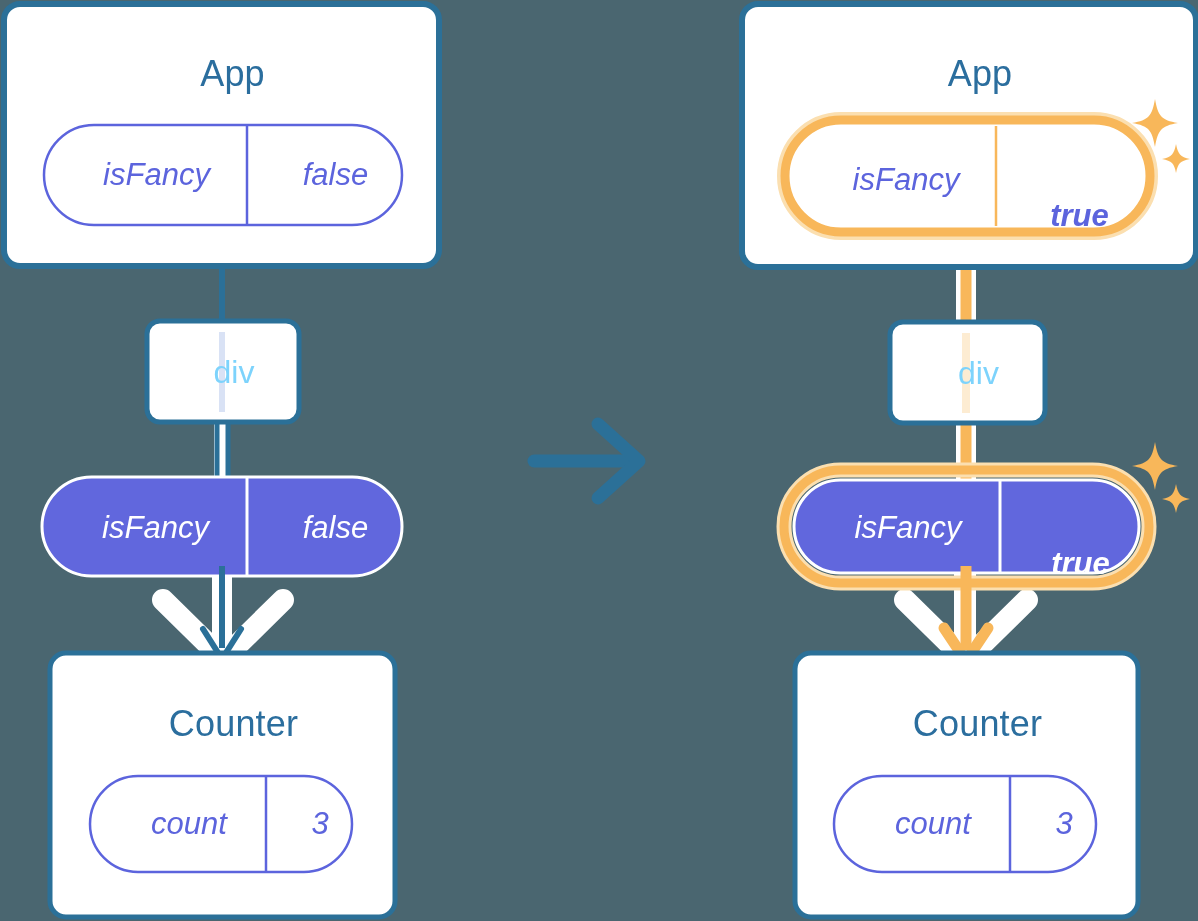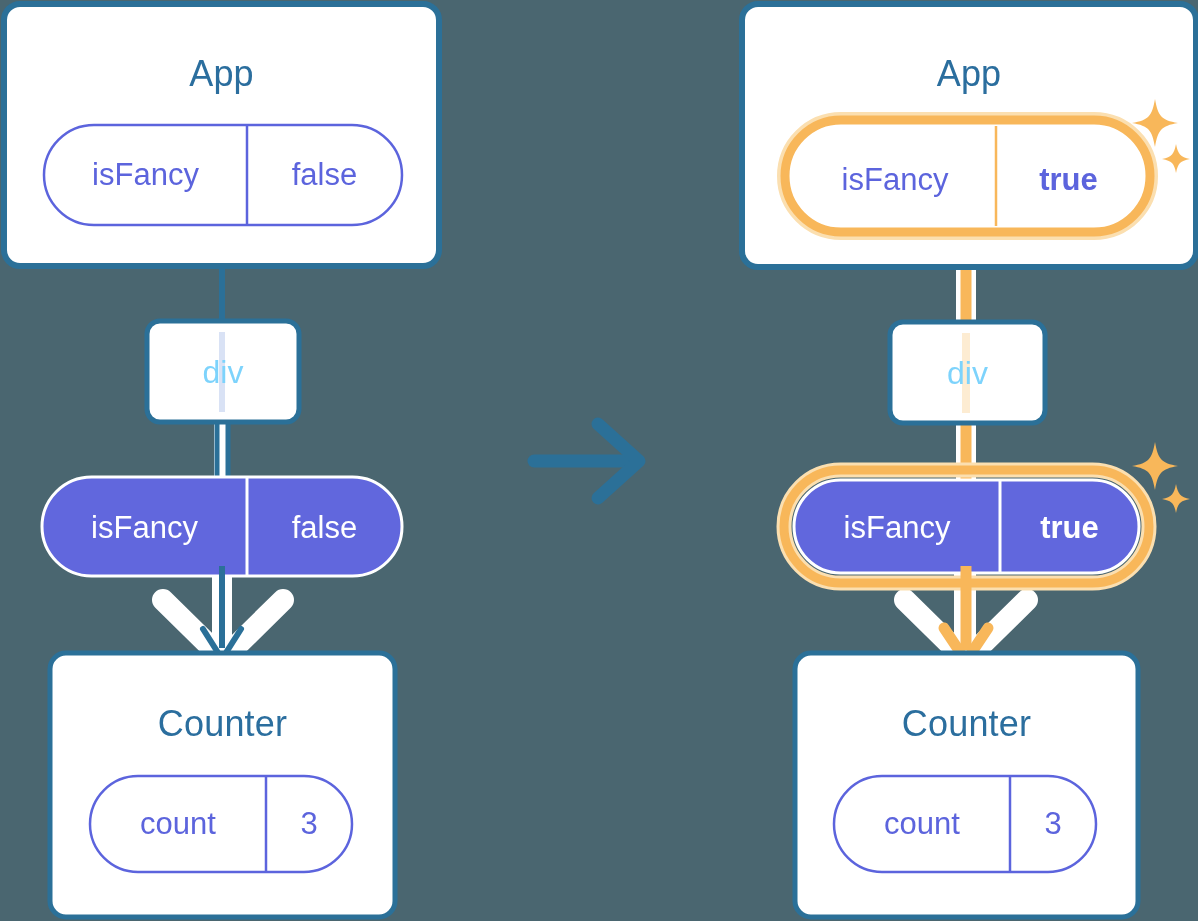--- a/index.html
+++ b/index.html
@@ -9,36 +9,38 @@
     font-family:"Liberation Sans", sans-serif;
     overflow:hidden;
     position:relative;
   }
   #stage{position:absolute;inset:0;width:1198px;height:921px;}
   #stage svg{position:absolute;left:0;top:0;}
   .lbl{
     position:absolute;
     white-space:nowrap;
     pointer-events:none;
+    padding-left:11px;
   }
   .card-title{
     font-size:36px;
     color:#2b6e9e;
     letter-spacing:.2px;
   }
   .div-title{
     font-size:32px;
     color:#7dd3fc;
   }
   .pill-txt{
     font-size:31px;
     color:#5c64dd;
+    font-style:italic;
   }
   .pill-txt.on-fill{color:#ffffff;}
-  .pill-txt.bold{font-weight:bold;}
+  .pill-txt.bold{font-weight:bold;margin-top:36px;}
 </style>
 </head>
 <body>
 
 <div id="stage">
 
   <svg width="1198" height="921" viewBox="0 0 1198 921">
 
     <line x1="222" y1="266" x2="222" y2="324" stroke="#2b7098" stroke-width="6"></line>
 

